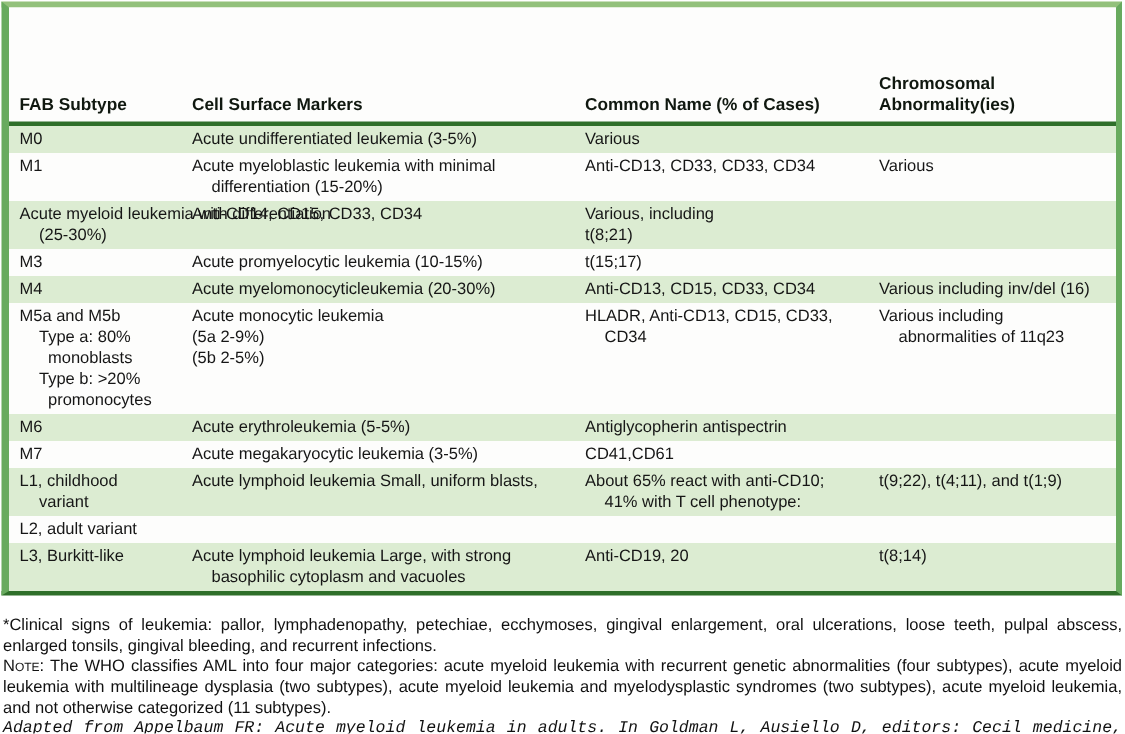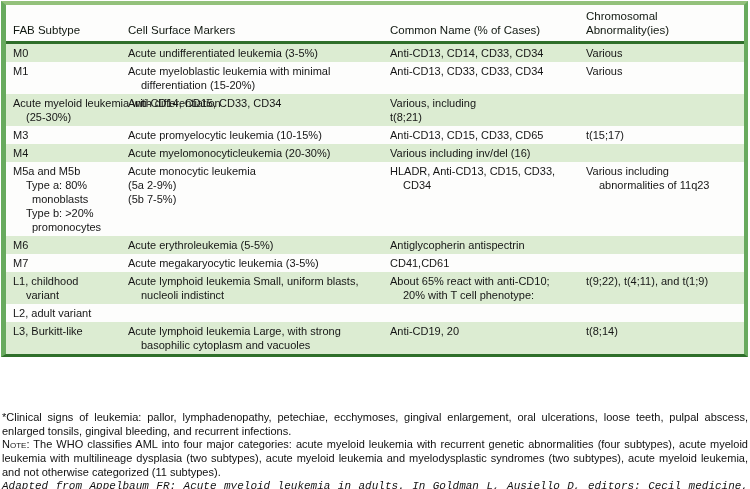--- a/index.html
+++ b/index.html
@@ -17,22 +17,22 @@
     background:#fdfdfc;
   }
   .thead {
     display:grid; grid-template-columns:115px 262px 196px 1fr;
     align-items:end;
     padding:5px 0 4px 0;
     border-bottom:3px solid #2f6f2a;
     background:#fdfdfc;
   }
   .hcell {
-    font-weight:normal; font-size:11.5px; line-height:13.5px;
-    color:#101810; padding-left:7px; padding-right:6px;
+    font-weight:bold; font-size:11.5px; line-height:13.5px;
+    color:#101810; padding-left:7px; padding-right:6px;margin-top:40px;
   }
   .row {
     display:grid; grid-template-columns:115px 262px 196px 1fr;
     padding:2px 0 2px 0;
   }
   .row.shaded { background:#dcecd2; }
   .cell {
     font-size:11px; line-height:14px; color:#161616;
     padding-left:7px; padding-right:4px;
   }
@@ -61,23 +61,20 @@
         <div class="hcell c3">Chromosomal Abnormality(ies)</div>
       </div>
     <div>
         <div class="row shaded">
           <div class="cell c0">
             <div class="line i0">M0</div>
           </div>
           <div class="cell c1">
             <div class="line i0">Acute undifferentiated leukemia (3-5%)</div>
           </div>
-          <div class="cell c2">
-            <div class="line i0">Anti-CD13, CD14, CD33, CD34</div>
-          </div>
           <div class="cell c3">
             <div class="line i0">Various</div>
           </div>
         </div>
         <div class="row">
           <div class="cell c0">
             <div class="line i0">M1</div>
           </div>
           <div class="cell c1">
             <div class="line i0">Acute myeloblastic leukemia with minimal</div>
@@ -103,50 +100,50 @@
             <div class="line i0">t(8;21)</div>
           </div>
         </div>
         <div class="row">
           <div class="cell c0">
             <div class="line i0">M3</div>
           </div>
           <div class="cell c1">
             <div class="line i0">Acute promyelocytic leukemia (10-15%)</div>
           </div>
-          <div class="cell c2">
-            <div class="line i0">Anti-CD13, CD15, CD33, CD65</div>
-          </div>
           <div class="cell c3">
             <div class="line i0">t(15;17)</div>
           </div>
         </div>
         <div class="row shaded">
           <div class="cell c0">
             <div class="line i0">M4</div>
           </div>
           <div class="cell c1">
             <div class="line i0">Acute myelomonocyticleukemia (20-30%)</div>
+          </div>
+          <div class="cell c2">
+            <div class="line i0">Anti-CD13, CD15, CD33, CD34</div>
           </div>
           <div class="cell c3">
             <div class="line i0">Various including inv/del (16)</div>
           </div>
         </div>
         <div class="row">
           <div class="cell c0">
             <div class="line i0">M5a and M5b</div>
             <div class="line i1">Type a: 80%</div>
             <div class="line i2">monoblasts</div>
             <div class="line i1">Type b: &gt;20%</div>
             <div class="line i2">promonocytes</div>
           </div>
           <div class="cell c1">
             <div class="line i0">Acute monocytic leukemia</div>
             <div class="line i0">(5a 2-9%)</div>
-            <div class="line i0">(5b 7-5%)</div>
+            <div class="line i0">(5b 2-5%)</div>
           </div>
           <div class="cell c2">
             <div class="line i0">HLADR, Anti-CD13, CD15, CD33,</div>
             <div class="line i1">CD34</div>
           </div>
           <div class="cell c3">
             <div class="line i0">Various including</div>
             <div class="line i1">abnormalities of 11q23</div>
           </div>
         </div>
@@ -174,25 +171,24 @@
           </div>
           <div class="cell c3"></div>
         </div>
         <div class="row shaded">
           <div class="cell c0">
             <div class="line i0">L1, childhood</div>
             <div class="line i1">variant</div>
           </div>
           <div class="cell c1">
             <div class="line i0">Acute lymphoid leukemia Small, uniform blasts,</div>
-            <div class="line i1">nucleoli indistinct</div>
           </div>
           <div class="cell c2">
             <div class="line i0">About 65% react with anti-CD10;</div>
-            <div class="line i1">20% with T cell phenotype:</div>
+            <div class="line i1">41% with T cell phenotype:</div>
           </div>
           <div class="cell c3">
             <div class="line i0">t(9;22), t(4;11), and t(1;9)</div>
           </div>
         </div>
         <div class="row">
           <div class="cell c0">
             <div class="line i0">L2, adult variant</div>
           </div>
           <div class="cell c2"></div>

